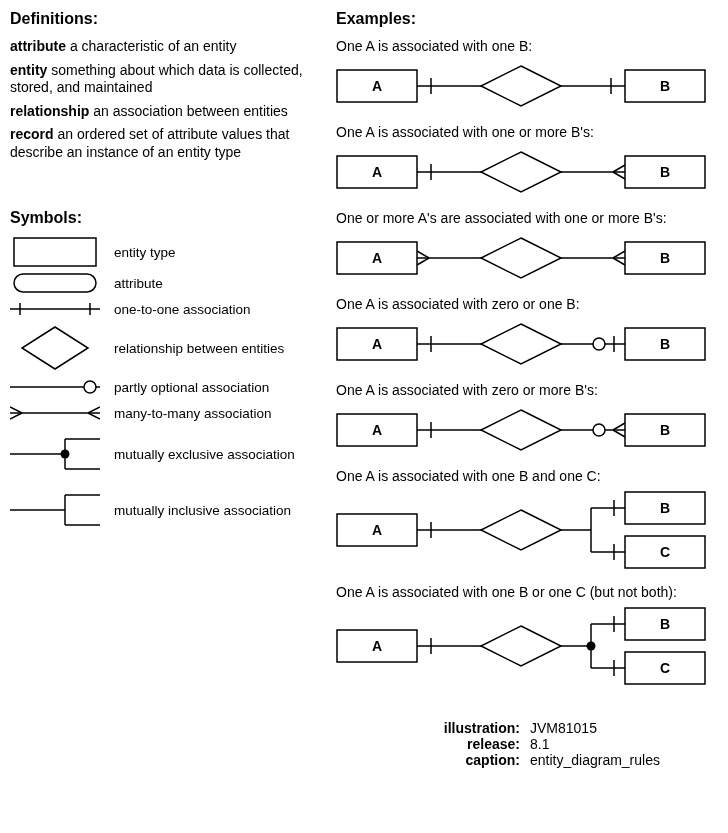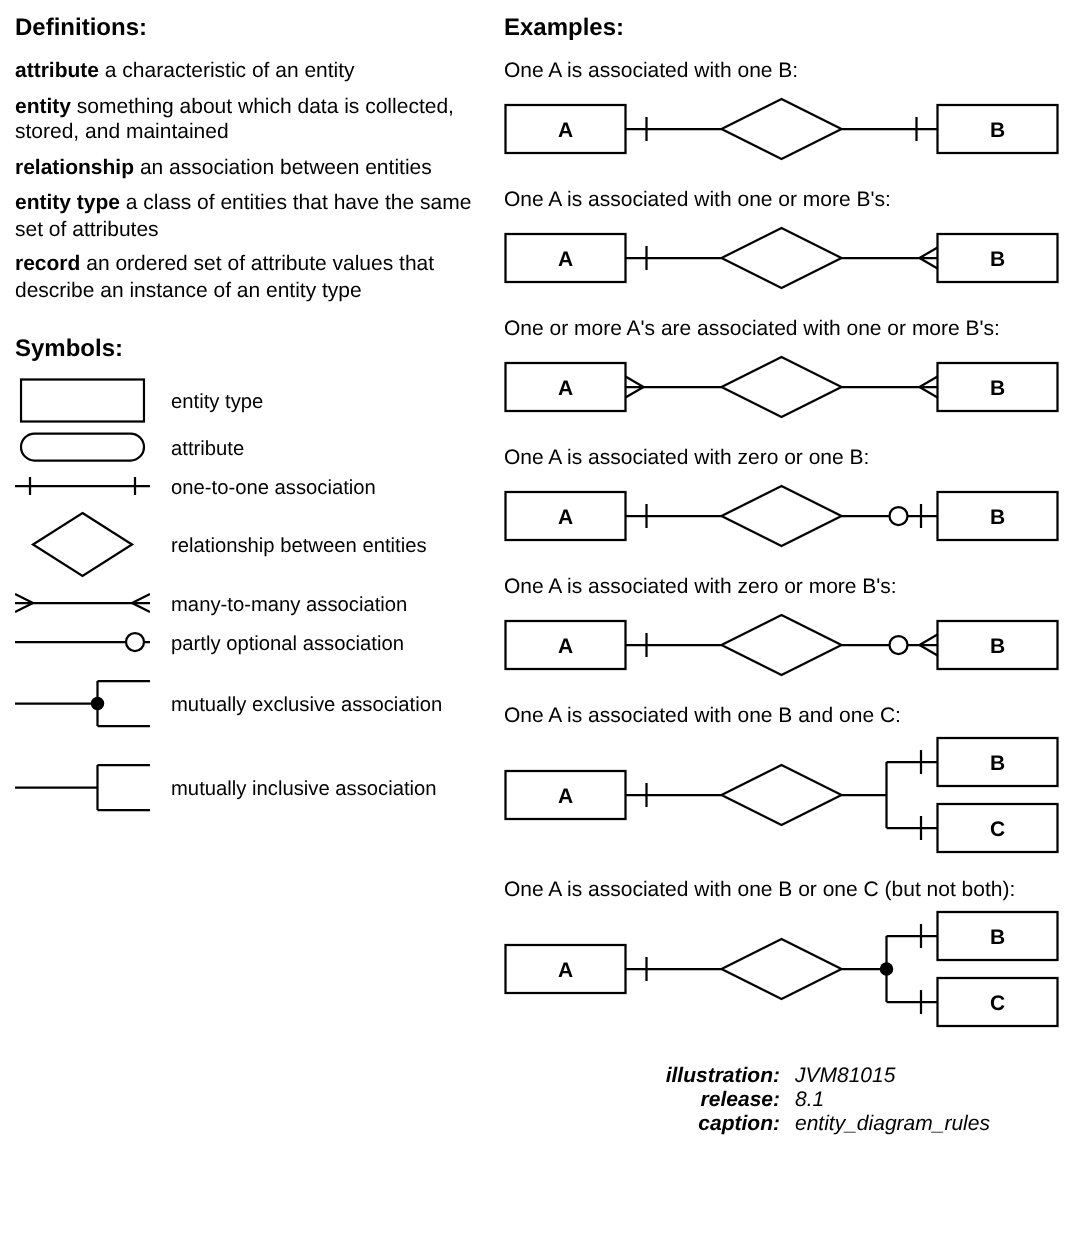--- a/index.html
+++ b/index.html
@@ -18,21 +18,21 @@
   h2 { font-size: 16px; font-weight: bold; margin: 0 0 10px 0; }
   .def { margin: 6px 0; line-height: 1.25; }
   .def b { font-weight: bold; }
   .sym-row { display: flex; align-items: center; gap: 14px; margin: 6px 0; }
   .sym-col { width: 90px; display:flex; justify-content:center; }
   .sym-assoc { width: 90px; display:flex; align-items:center; }
   .sym-text { font-size: 13.5px; }
   .ex { margin: 0 0 14px 0; }
   .ex-cap { font-size: 14px; margin: 0 0 6px 0; }
   svg { display:block; }
-  .footer { margin-top:8px;font-style:italic; }
+  .footer { margin-top:20px; }
   .footer-row { display:flex; }
   .footer-lab { width: 520px; text-align:right; font-weight:bold; padding-right:10px;}
   .footer-val { }
 </style>
 </head>
 <body>
 
 <div class="cols">
 
   <div class="left">
@@ -41,27 +41,24 @@
     <div class="def">
       <b>attribute</b>&nbsp;<span>a characteristic of an entity</span>
     </div>
     <div class="def">
       <b>entity</b>&nbsp;<span>something about which data is collected, stored, and maintained</span>
     </div>
     <div class="def">
       <b>relationship</b>&nbsp;<span>an association between entities</span>
     </div>
     <div class="def">
-      <b>entity type</b>&nbsp;<span>a class of entities that have the same set of attributes</span>
-    </div>
-    <div class="def">
       <b>record</b>&nbsp;<span>an ordered set of attribute values that describe an instance of an entity type</span>
     </div>
 
-    <h2 style="margin-top:22px">Symbols:</h2>
+    <h2 style="margin-top:48px">Symbols:</h2>
 
     <div class="sym-row">
       <div class="sym-col">
         <svg width="84" height="30">
           <rect x="1" y="1" width="82" height="28" fill="#fff" stroke="#000" stroke-width="1.5"></rect>
         </svg>
       </div>
       <span class="sym-text">entity type</span>
     </div>
 
@@ -87,42 +84,42 @@
 
     <div class="sym-row">
       <div class="sym-col">
         <svg width="70" height="46">
           <polygon points="35,2 68,23 35,44 2,23" fill="#fff" stroke="#000" stroke-width="1.5"></polygon>
         </svg>
       </div>
       <span class="sym-text">relationship between entities</span>
     </div>
 
+
+    <div class="sym-row">
+      <div class="sym-assoc">
+        <svg width="90" height="20">
+          <line x1="0" y1="10" x2="90" y2="10" stroke="#000" stroke-width="1.5"></line>
+          <circle cx="80" cy="10" r="6" fill="#fff" stroke="#000" stroke-width="1.5"></circle>
+        </svg>
+      </div>
+      <span class="sym-text">partly optional association</span>
+    </div>
 
     <div class="sym-row">
       <div class="sym-assoc">
         <svg width="90" height="20">
           <line x1="0" y1="10" x2="90" y2="10" stroke="#000" stroke-width="1.5"></line>
           <line x1="12" y1="10" x2="0" y2="4" stroke="#000" stroke-width="1.5"></line>
           <line x1="12" y1="10" x2="0" y2="16" stroke="#000" stroke-width="1.5"></line>
           <line x1="78" y1="10" x2="90" y2="4" stroke="#000" stroke-width="1.5"></line>
           <line x1="78" y1="10" x2="90" y2="16" stroke="#000" stroke-width="1.5"></line>
         </svg>
       </div>
       <span class="sym-text">many-to-many association</span>
-    </div>
-
-    <div class="sym-row">
-      <div class="sym-assoc">
-        <svg width="90" height="20">
-          <line x1="0" y1="10" x2="90" y2="10" stroke="#000" stroke-width="1.5"></line>
-          <circle cx="80" cy="10" r="6" fill="#fff" stroke="#000" stroke-width="1.5"></circle>
-        </svg>
-      </div>
-      <span class="sym-text">partly optional association</span>
     </div>
 
 
     <div class="sym-row">
       <div class="sym-assoc">
         <svg width="90" height="50">
           <line x1="0" y1="25" x2="55" y2="25" stroke="#000" stroke-width="1.5"></line>
           <line x1="55" y1="10" x2="55" y2="40" stroke="#000" stroke-width="1.5"></line>
           <line x1="55" y1="10" x2="90" y2="10" stroke="#000" stroke-width="1.5"></line>
           <line x1="55" y1="40" x2="90" y2="40" stroke="#000" stroke-width="1.5"></line>

